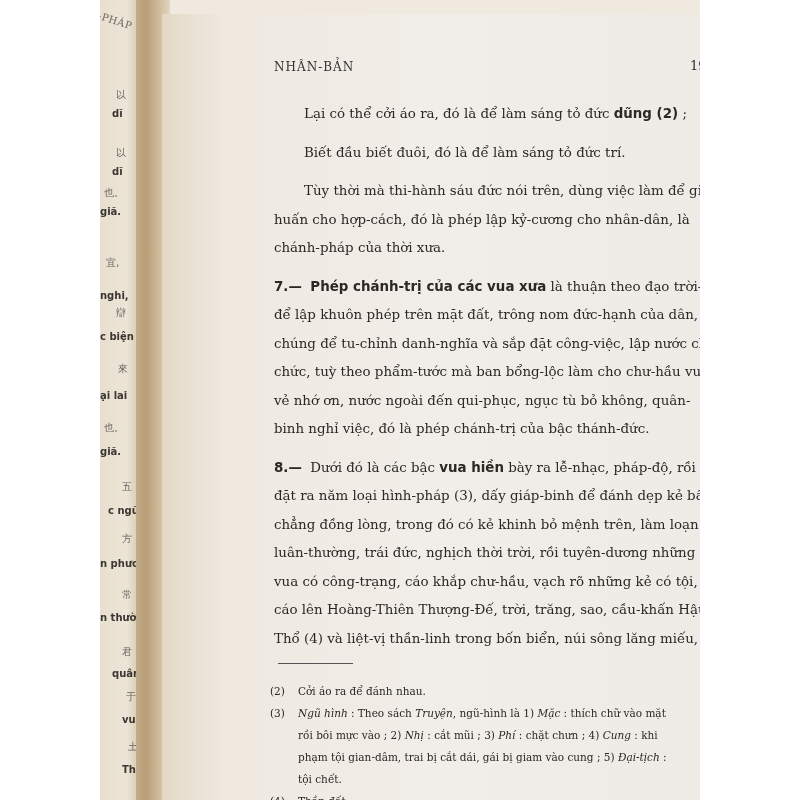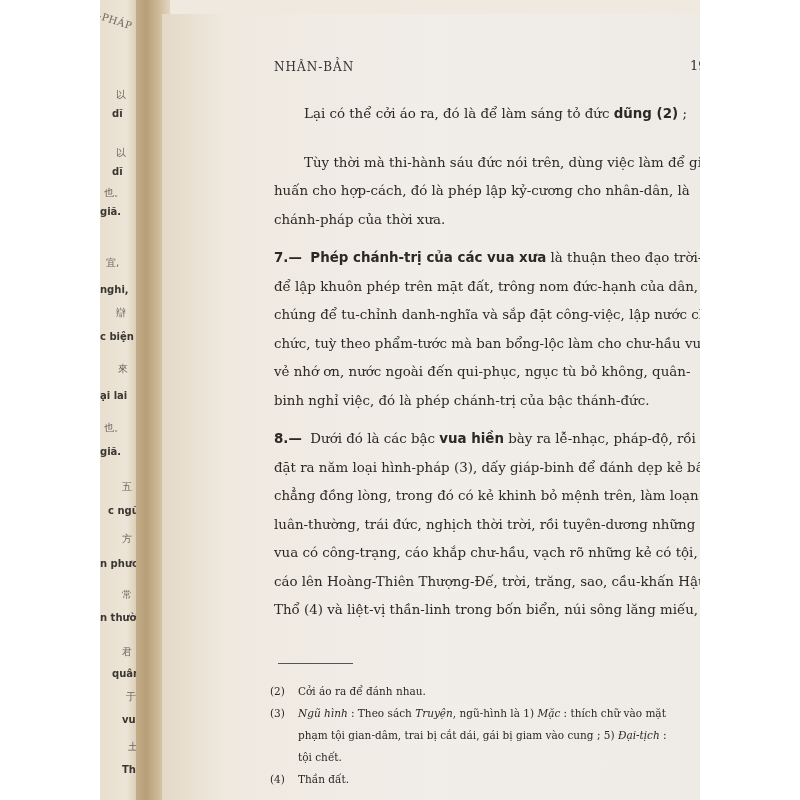--- a/index.html
+++ b/index.html
@@ -67,21 +67,21 @@
   <div class="left-page">
     <div class="lp-title">-PHÁP</div>
     <div id="lp-items">
         <span class="lp-item cjk" style="left: 16px; top: 88px;">以</span>
         <span class="lp-item run" style="left: 12px; top: 108px;">dĩ</span>
         <span class="lp-item cjk" style="left: 16px; top: 146px;">以</span>
         <span class="lp-item run" style="left: 12px; top: 166px;">dĩ</span>
         <span class="lp-item cjk" style="left: 4px; top: 186px;">也。</span>
         <span class="lp-item run" style="left: 0px; top: 206px;">giã.</span>
         <span class="lp-item cjk" style="left: 6px; top: 256px;">宜,</span>
-        <span class="lp-item run" style="left: 0px; top: 284px;">nghi,</span>
+        <span class="lp-item run" style="left: 0px; top: 290px;">nghi,</span>
         <span class="lp-item cjk" style="left: 16px; top: 306px;">辯</span>
         <span class="lp-item run" style="left: 0px; top: 331px;">c biện</span>
         <span class="lp-item cjk" style="left: 18px; top: 362px;">來</span>
         <span class="lp-item run" style="left: 0px; top: 390px;">ại lai</span>
         <span class="lp-item cjk" style="left: 4px; top: 421px;">也。</span>
         <span class="lp-item run" style="left: 0px; top: 446px;">giã.</span>
         <span class="lp-item cjk" style="left: 22px; top: 480px;">五</span>
         <span class="lp-item run" style="left: 8px; top: 505px;">c ngũ</span>
         <span class="lp-item cjk" style="left: 22px; top: 532px;">方</span>
         <span class="lp-item run" style="left: 0px; top: 558px;">n phương</span>
@@ -96,20 +96,21 @@
       </div>
   </div>
   <div class="gutter"></div>
   <div class="right-page">
     <div class="running-head">NHÂN-BẢN</div>
     <div class="page-number">19</div>
 
     <div class="body-text">
       <span class="line indent"><span>Lại có thể cởi áo ra, đó là để làm sáng tỏ đức </span><span class="bold-sans">dũng (2)</span><span> ;</span></span>
       <span class="gap"></span>
+      <span class="line indent">Biết đầu biết đuôi, đó là để làm sáng tỏ đức trí.</span>
       <span class="gap"></span>
       <span class="line indent">Tùy thời mà thi-hành sáu đức nói trên, dùng việc làm để giáo-</span>
       <span class="line">huấn cho hợp-cách, đó là phép lập kỷ-cương cho nhân-dân, là</span>
       <span class="line">chánh-pháp của thời xưa.</span>
       <span class="gap"></span>
       <span class="line"><span class="bold-sans">7.—</span>&nbsp;&nbsp;<span class="bold-sans">Phép chánh-trị của các vua xưa</span><span> là thuận theo đạo trời-</span></span>
       <span class="line">để lập khuôn phép trên mặt đất, trông nom đức-hạnh của dân,</span>
       <span class="line">chúng để tu-chỉnh danh-nghĩa và sắp đặt công-việc, lập nước chia</span>
       <span class="line">chức, tuỳ theo phẩm-tước mà ban bổng-lộc làm cho chư-hầu vui-</span>
       <span class="line">vẻ nhớ ơn, nước ngoài đến qui-phục, ngục tù bỏ không, quân-</span>
@@ -130,20 +131,21 @@
       <div class="fn">
         <span class="fn-mark">(2)</span>
         <span class="fn-body">
             <span class="fn-line">Cởi áo ra để đánh nhau.</span>
           </span>
       </div>
       <div class="fn">
         <span class="fn-mark">(3)</span>
         <span class="fn-body">
           <span class="fn-line"><span class="it">Ngũ hình</span><span> : Theo sách </span><span class="it">Truyện</span><span>, ngũ-hình là 1) </span><span class="it">Mặc</span><span> : thích chữ vào mặt</span></span>
+          <span class="fn-line"><span>rồi bôi mực vào ; 2) </span><span class="it">Nhị</span><span> : cắt mũi ; 3) </span><span class="it">Phí</span><span> : chặt chưn ; 4) </span><span class="it">Cung</span><span> : khi</span></span>
           <span class="fn-line"><span>phạm tội gian-dâm, trai bị cắt dái, gái bị giam vào cung ; 5) </span><span class="it">Đại-tịch</span><span> :</span></span>
           <span class="fn-line">tội chết.</span>
         </span>
       </div>
       <div class="fn">
         <span class="fn-mark">(4)</span>
         <span class="fn-body">
             <span class="fn-line">Thần đất.</span>
           </span>
       </div>

